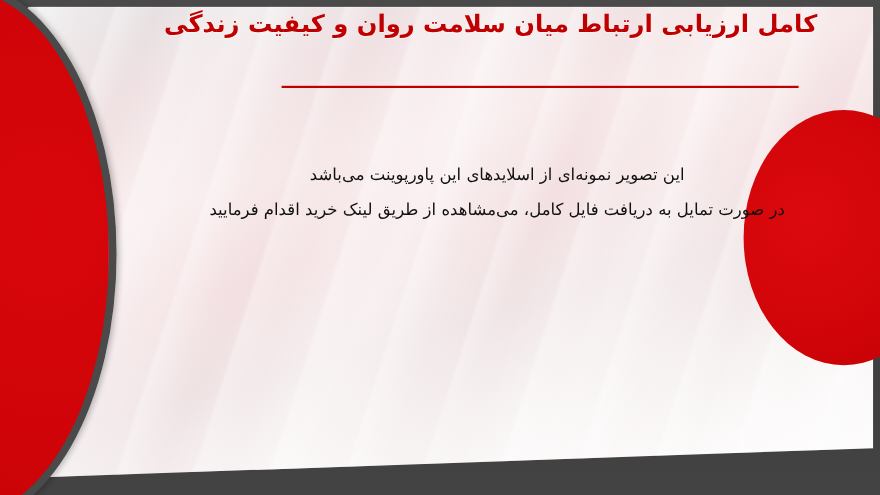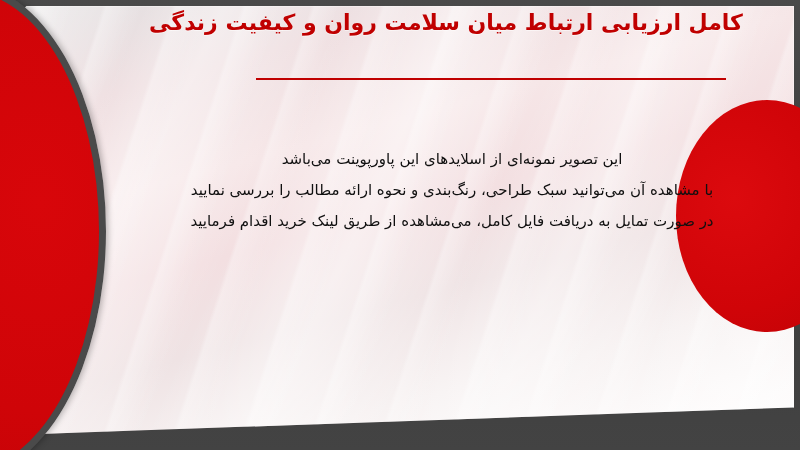--- a/index.html
+++ b/index.html
@@ -94,17 +94,16 @@
   <div class="left-blob"></div>
   <div class="right-blob"></div>
 
   <div class="title-wrap">
     <div class="title-line">کامل ارزیابی ارتباط میان سلامت روان و کیفیت زندگی</div>
   </div>
   <div class="title-rule"></div>
 
   <div class="body-wrap">
     <div class="body-line">این تصویر نمونه‌ای از اسلایدهای این پاورپوینت می‌باشد</div>
-    <div class="body-line">با مشاهده آن می‌توانید سبک طراحی، رنگ‌بندی و نحوه ارائه مطالب را بررسی نمایید</div>
     <div class="body-line">در صورت تمایل به دریافت فایل کامل، می‌مشاهده از طریق لینک خرید اقدام فرمایید</div>
   </div>
 
 </div>
 
 </body></html>

